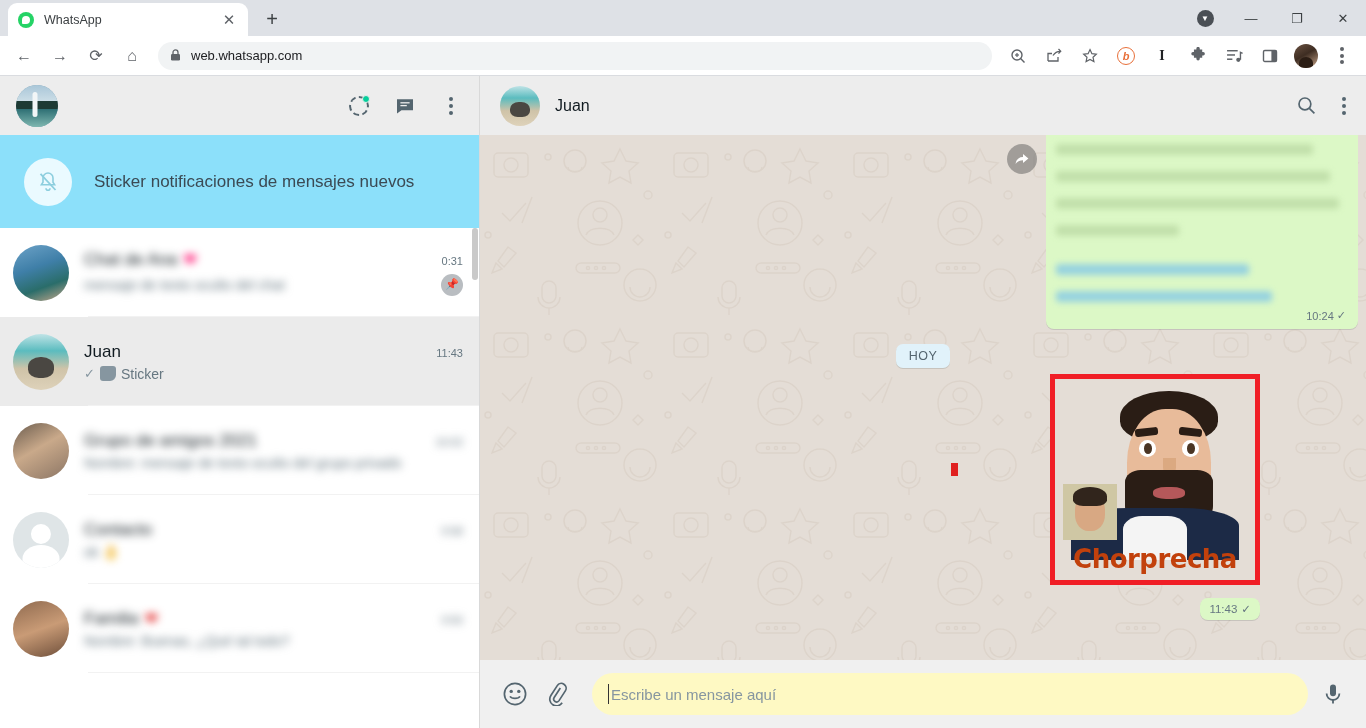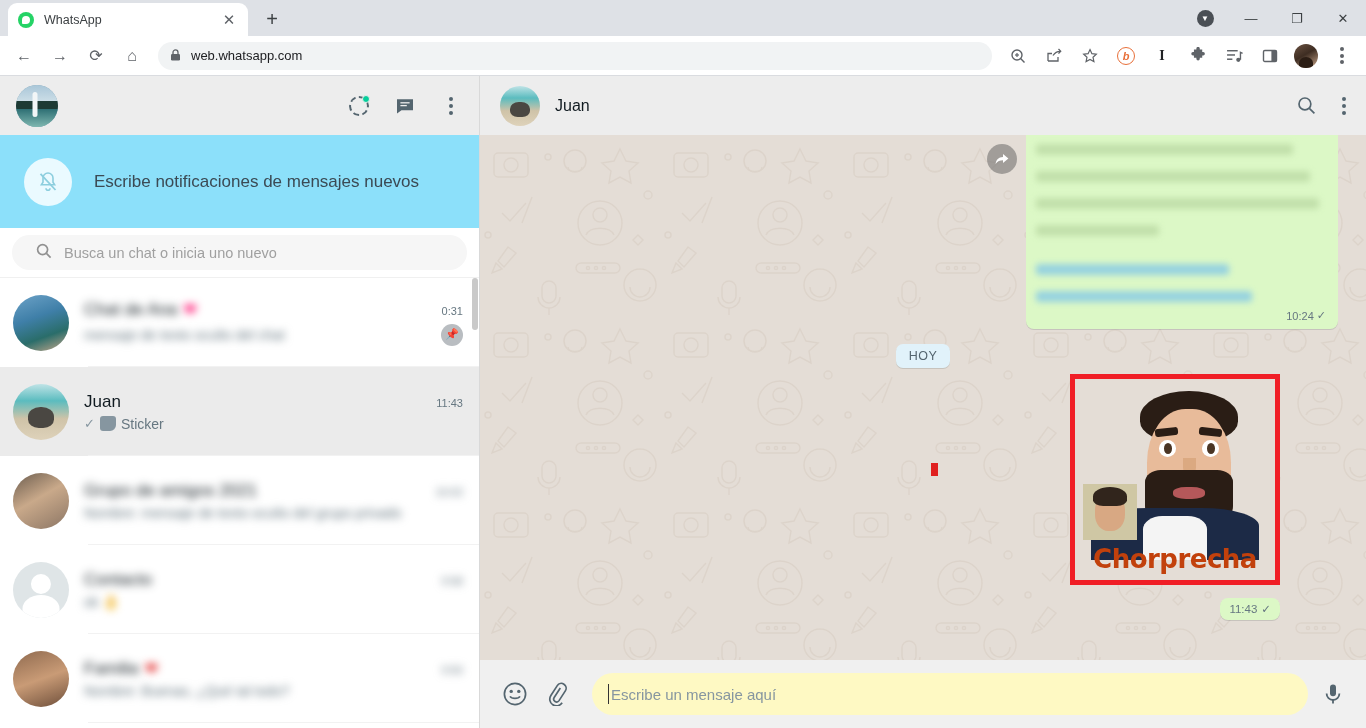--- a/index.html
+++ b/index.html
@@ -209,21 +209,21 @@
     align-items: center; padding: 0 20px; flex: 0 0 59px;
   }
   .chdr-avatar { width: 40px; height: 40px; border-radius: 50%; overflow: hidden; flex: 0 0 40px; }
   .chdr-name { font-size: 16px; color: #111b21; margin-left: 15px; }
   .chdr-actions { margin-left: auto; display: flex; align-items: center; gap: 26px; }
   .chdr-icon { color: #54656f; cursor: pointer; display: flex; align-items: center; }
 
   .msgs {
     flex: 1; position: relative; overflow: hidden;
     background-color: #e4ddd6;
-    padding: 0 60px;
+    padding: 0 80px;
   }
   .doodle { position: absolute; inset: 0; opacity: .5; }
 
   .msg-scroll { position: relative; height: 100%; }
 
   .bubble-out {
     position: absolute; background: #dcf8c6;
     border-radius: 8px; padding: 7px 10px 6px 10px;
     box-shadow: 0 1px .5px rgba(11,20,26,.13);
   }
@@ -491,35 +491,24 @@
 
       <div class="notif-banner">
         <div class="notif-circle">
           <svg width="24" height="24" viewBox="0 0 24 24">
               <path d="M12 3a5 5 0 0 1 5 5v4.2l1.6 2.5H5.4L7 12.2V8a5 5 0 0 1 5-5z" fill="none" stroke="#8ccede" stroke-width="1.6"></path>
               <path d="M10 18.2a2 2 0 0 0 4 0" fill="none" stroke="#8ccede" stroke-width="1.6"></path>
               <line x1="4.5" y1="3.8" x2="19.5" y2="20" stroke="#8ccede" stroke-width="1.8"></line>
             </svg>
         </div>
         <div class="notif-texts">
-          <div class="notif-title">Escribe notificaciones de mensajes nuevos</div>
-        </div>
-      </div>
-
-      <div class="search-wrap">
-        <div class="search-box">
-          <span class="search-icon">
-            <svg width="16" height="16" viewBox="0 0 16 16">
-                <circle cx="6.6" cy="6.6" r="5" fill="none" stroke="#919191" stroke-width="1.7"></circle>
-                <line x1="10.4" y1="10.4" x2="14.6" y2="14.6" stroke="#919191" stroke-width="1.7"></line>
-              </svg>
-          </span>
-          <input class="search-input" type="text" placeholder="Busca un chat o inicia uno nuevo" style="">
-        </div>
-      </div>
+          <div class="notif-title">Sticker notificaciones de mensajes nuevos</div>
+        </div>
+      </div>
+
 
       <div class="chatlist">
         <div class="list-scrollbar"></div>
 
         <div class="chat-row">
           <div class="ch-avatar" style="background:linear-gradient(160deg,#6da3c8 0%,#3f7fa8 40%,#2a6d6a 70%,#caa98c 100%)"></div>
           <div class="ch-body">
             <div class="ch-line1">
               <span class="ch-name blur">Chat de Ana</span>
               <span class="blur" style="color:#f06; margin-left:6px;">❤</span>

